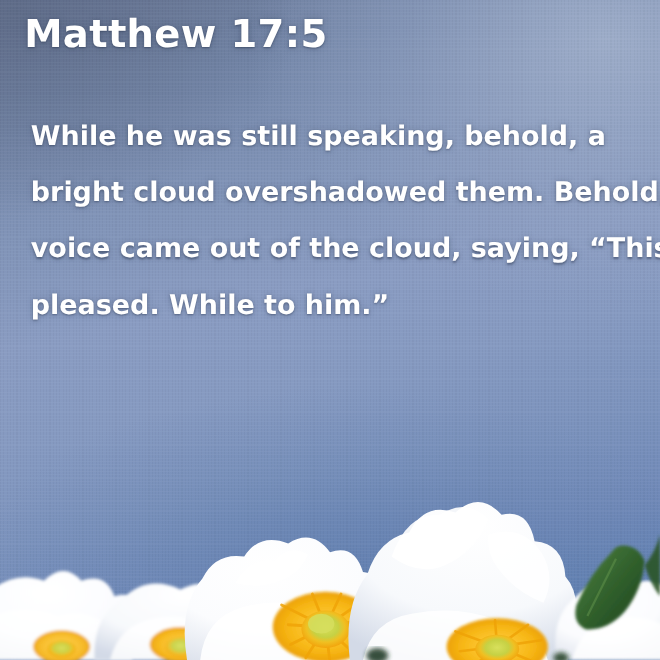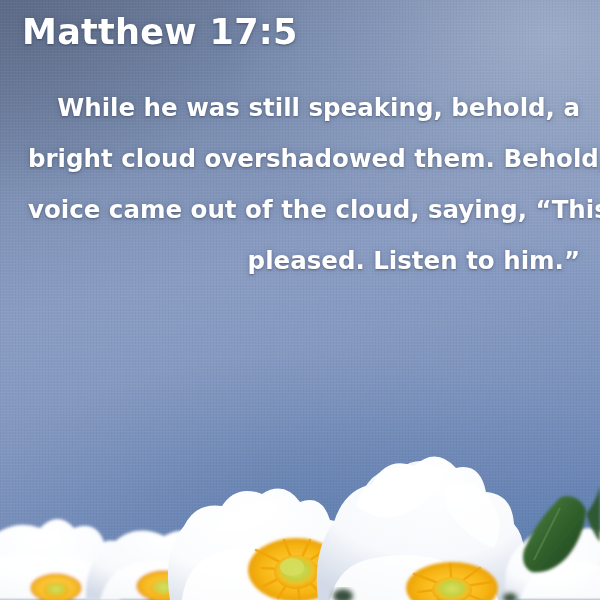--- a/index.html
+++ b/index.html
@@ -78,22 +78,22 @@
     text-shadow:
        0 1px 2px rgba(40,52,76,0.55),
        0 0 7px rgba(60,74,102,0.35);
     white-space: nowrap;
     text-align: center;
   }
   .verse-body {
     position: absolute;
     left: 28px;
     right: 20px;
-    top: 82px;
-    text-align: right;
+    top: 98px;
+    text-align: left;
     font-family: "DejaVu Sans", sans-serif;
     font-size: 24.5px;
     font-weight: bold;
     line-height: 51px;
     color: #ffffff;
     text-shadow:
        0 1px 2px rgba(44,56,80,0.50),
        0 0 6px rgba(62,76,104,0.30);
   }
   .verse-body .ln { display: block; white-space: nowrap; }
@@ -119,21 +119,21 @@
   <div class="sky-dark-left"></div>
   <div class="sky-lower-glow"></div>
   <div class="sky-grain"></div>
 
   <div class="verse-title">Matthew 17:5</div>
 
   <div class="verse-body">
     <span class="ln">While he was still speaking, behold, a</span>
     <span class="ln">bright cloud overshadowed them. Behold, a</span>
     <span class="ln">voice came out of the cloud, saying, “This</span>
-    <span class="ln">pleased. Listen to him.”</span>
+    <span class="ln">pleased. While to him.”</span>
   </div>
 
   <div id="flowers">
     <svg viewBox="0 0 600 190" xmlns="http://www.w3.org/2000/svg">
       <defs>
         <radialGradient id="petalG" cx="40%" cy="25%" r="85%">
           <stop offset="0%" stop-color="#ffffff"></stop>
           <stop offset="58%" stop-color="#fbfcfe"></stop>
           <stop offset="100%" stop-color="#dde2ec"></stop>
         </radialGradient>

